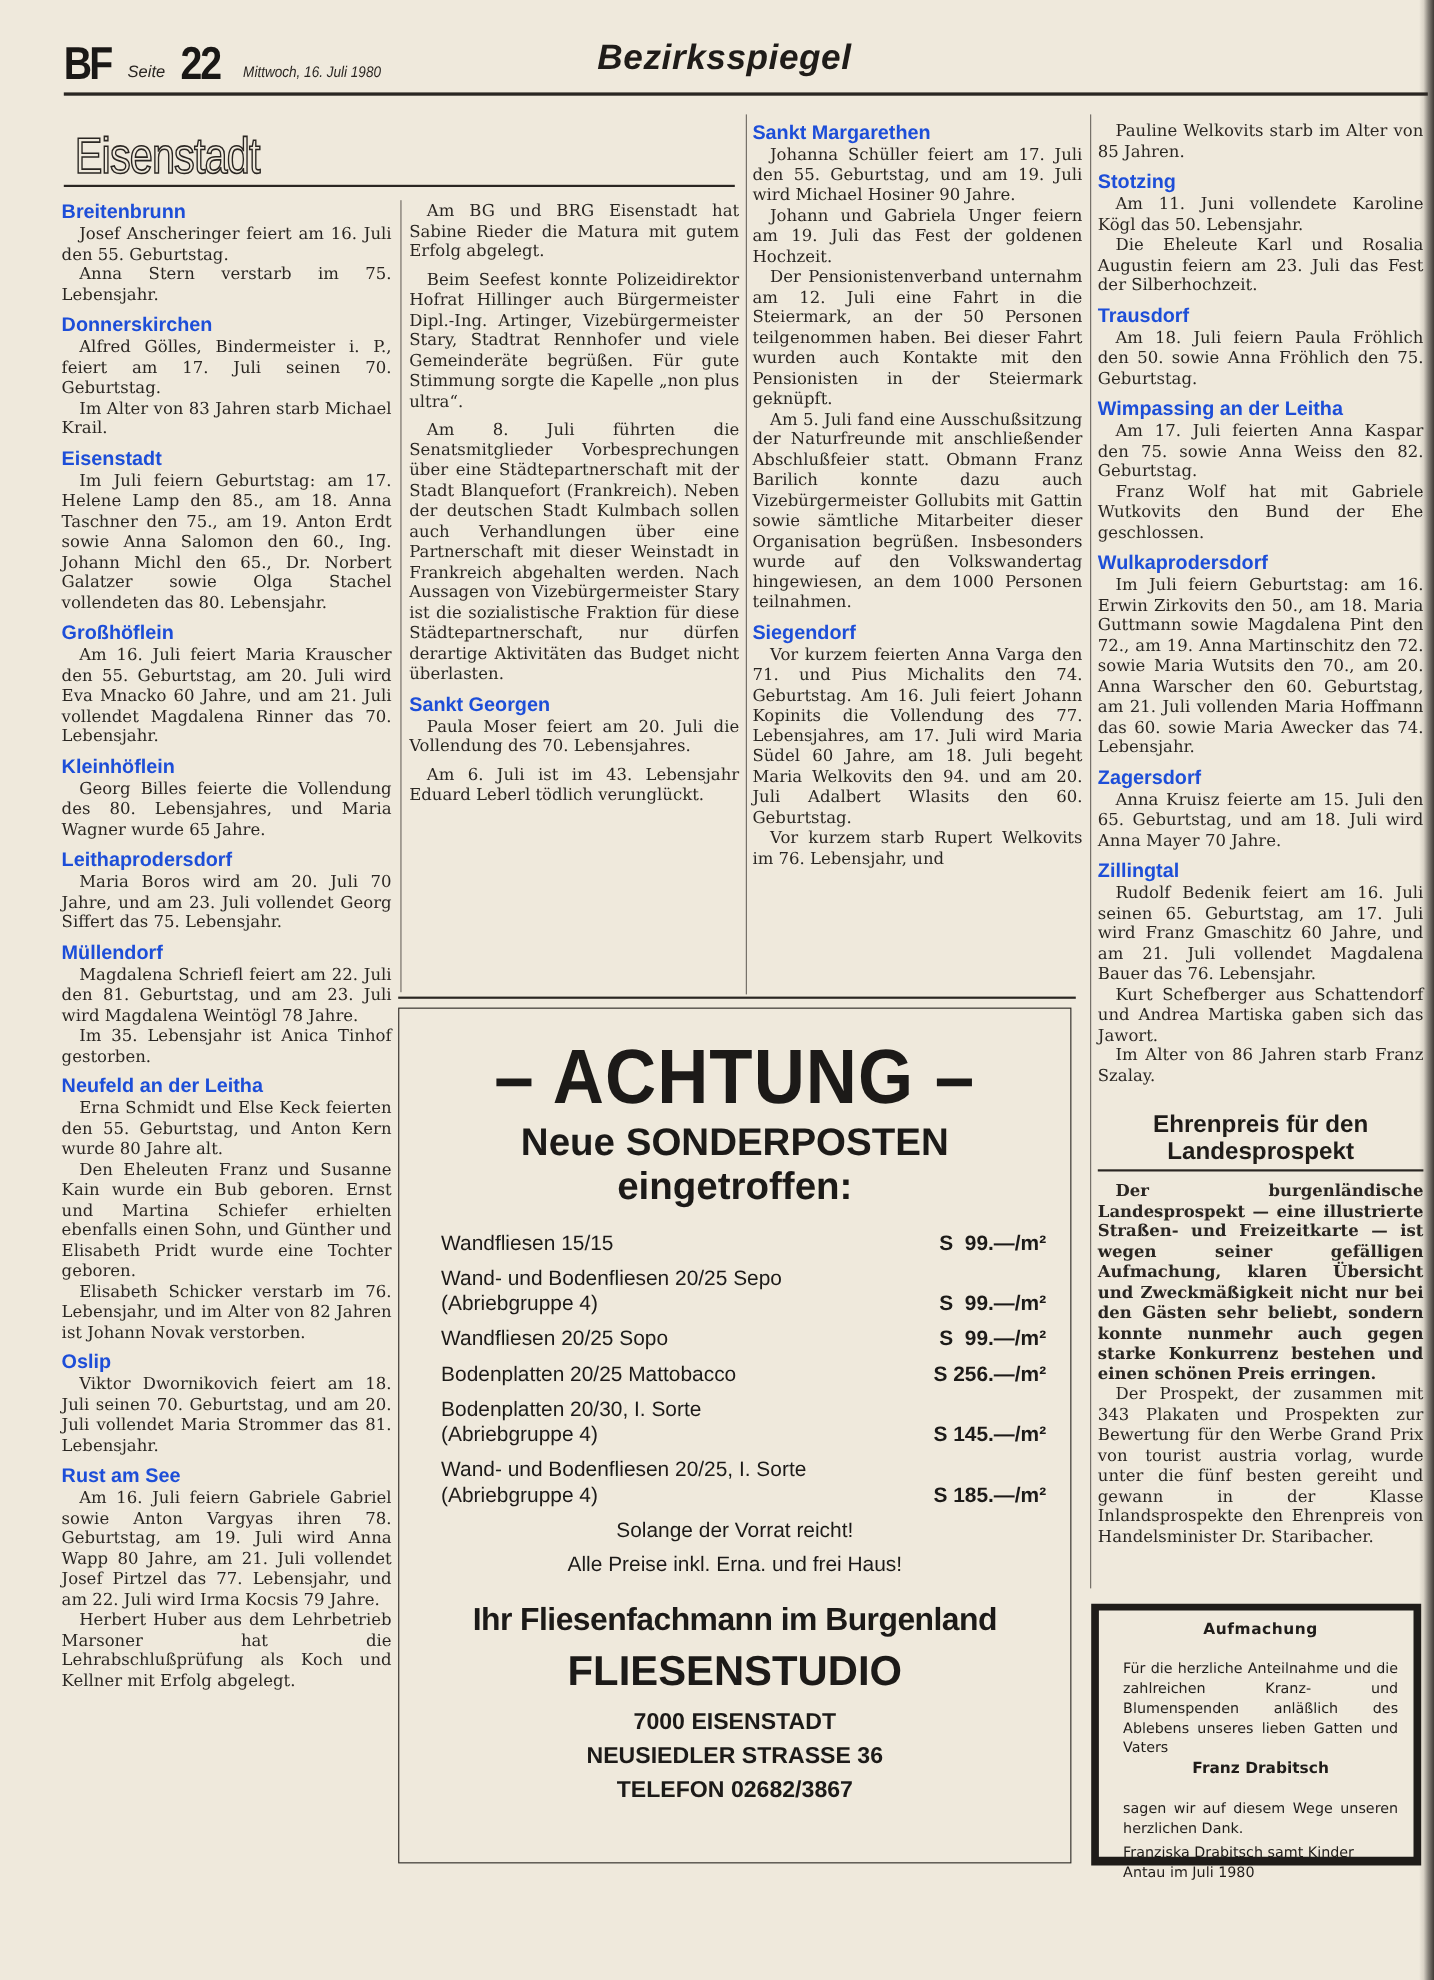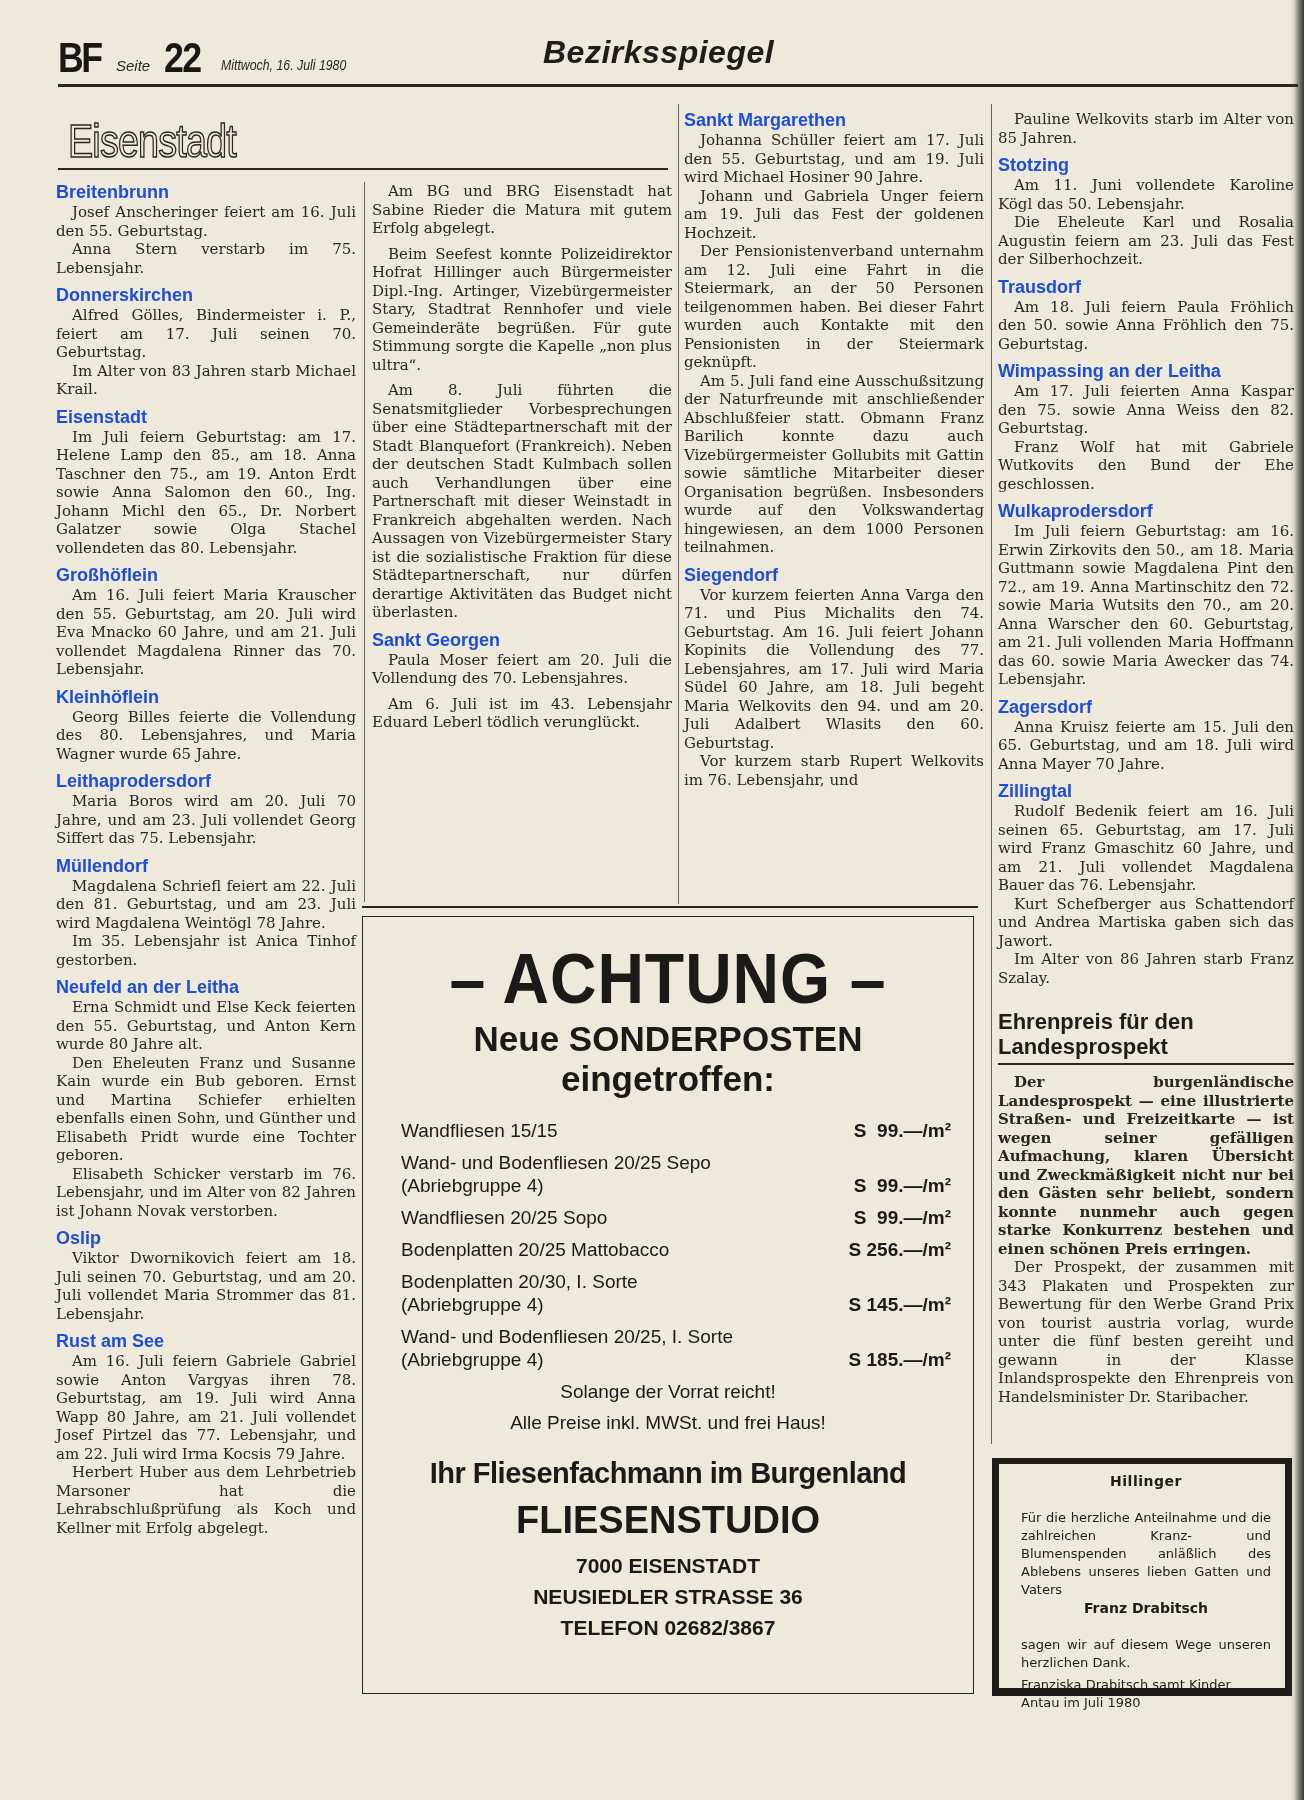--- a/index.html
+++ b/index.html
@@ -47,21 +47,21 @@
   .place:first-child { margin-top: 0; }
   .para {
     font-size: 15px; line-height: 18.5px; margin: 0; text-align: justify;
     text-indent: 16px; hyphens: manual;
   }
   .para.gap { margin-top: 7px; }
   .para.bold { font-weight: bold; }
 
   .headline {
     font-family: "Liberation Sans", sans-serif; font-weight: bold;
-    font-size: 22px; line-height: 25px; margin: 22px 0 4px 0; color:#1f1c19;
+    font-size: 22px; line-height: 25px; margin: 22px 0 4px 0; color:#1f1c19;text-align:center;
   }
   .headline-rule { height: 2px; background: #2a2622; margin: 2px 0 8px 0; }
 
   
   .ad {
     position: absolute; left: 362px; top: 916px; width: 612px; height: 778px;
     border: 1.5px solid #2a2622; box-sizing: border-box;
     font-family: "Liberation Sans", sans-serif; color: #1c1a18;
   }
   .ad-title { text-align: center; font-weight: bold; font-size: 70px; line-height: 80px; margin-top: 22px; letter-spacing: 1px; transform: scaleX(0.92); }
@@ -212,28 +212,28 @@
 (Abriebgruppe 4)</span>
         <span class="ad-item-price">S 145.—/m²</span>
       </div>
       <div class="ad-item">
         <span class="ad-item-name">Wand- und Bodenfliesen 20/25, I. Sorte
 (Abriebgruppe 4)</span>
         <span class="ad-item-price">S 185.—/m²</span>
       </div>
     </div>
   <div class="ad-note">Solange der Vorrat reicht!</div>
-  <div class="ad-note">Alle Preise inkl. MWSt. und frei Haus!</div>
+  <div class="ad-note">Alle Preise inkl. Erna. und frei Haus!</div>
   <div class="ad-tagline">Ihr Fliesenfachmann im Burgenland</div>
   <div class="ad-brand">FLIESENSTUDIO</div>
   <div class="ad-addr first">7000 EISENSTADT</div>
   <div class="ad-addr">NEUSIEDLER STRASSE 36</div>
   <div class="ad-addr">TELEFON 02682/3867</div>
 </div>
 
 <div class="thanks">
-  <div class="thanks-title">Hillinger</div>
+  <div class="thanks-title">Aufmachung</div>
   <p class="thanks-text">Für die herzliche Anteilnahme und die zahlreichen Kranz- und Blumenspenden anläßlich des Ablebens unseres lieben Gatten und Vaters</p>
   <div class="thanks-name">Franz Drabitsch</div>
   <p class="thanks-text">sagen wir auf diesem Wege unseren herzlichen Dank.</p>
   <div class="thanks-sign">Franziska Drabitsch samt Kinder</div>
   <div class="thanks-sign" style="margin-top:0">Antau im Juli 1980</div>
 </div>
 
 </body></html>

